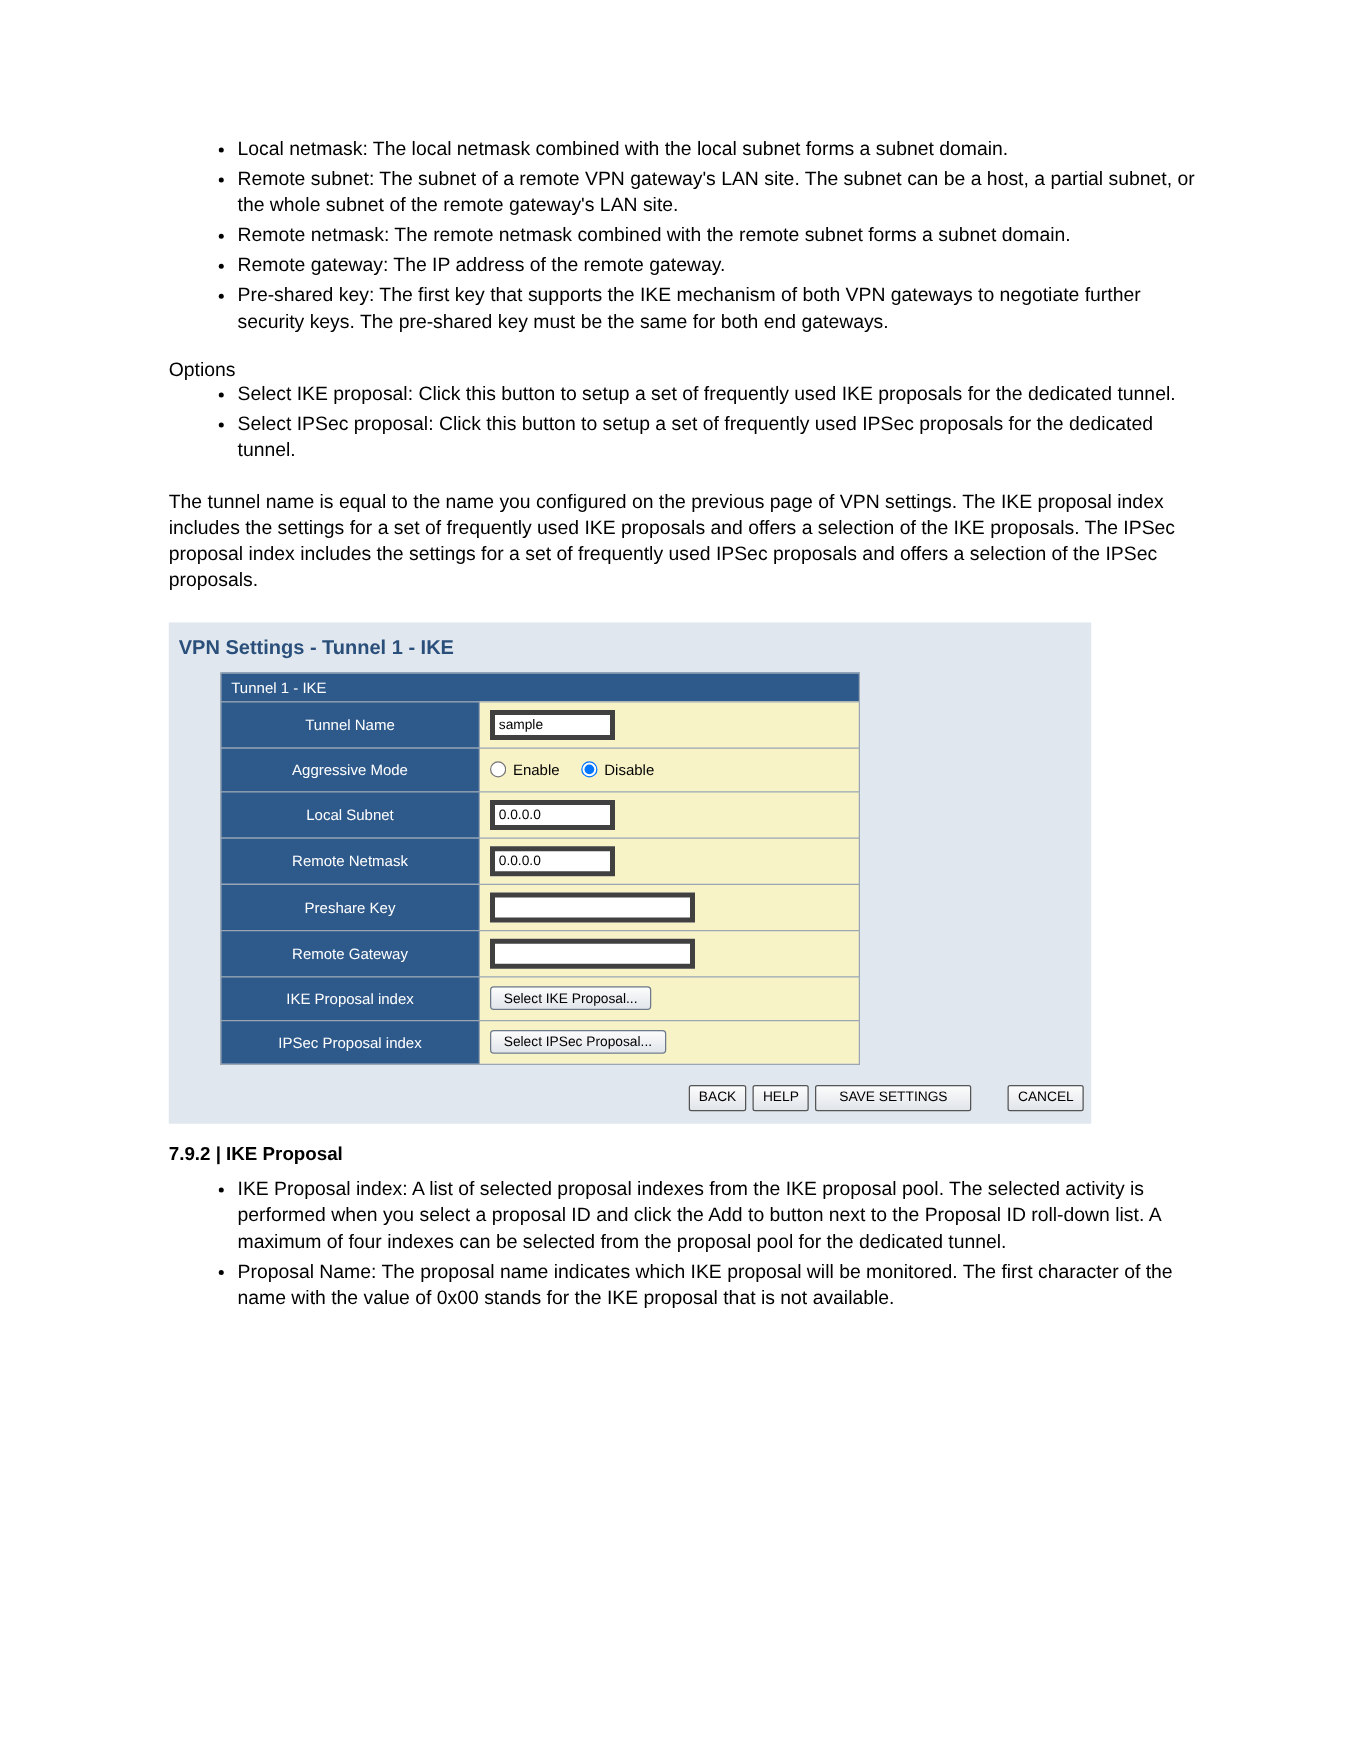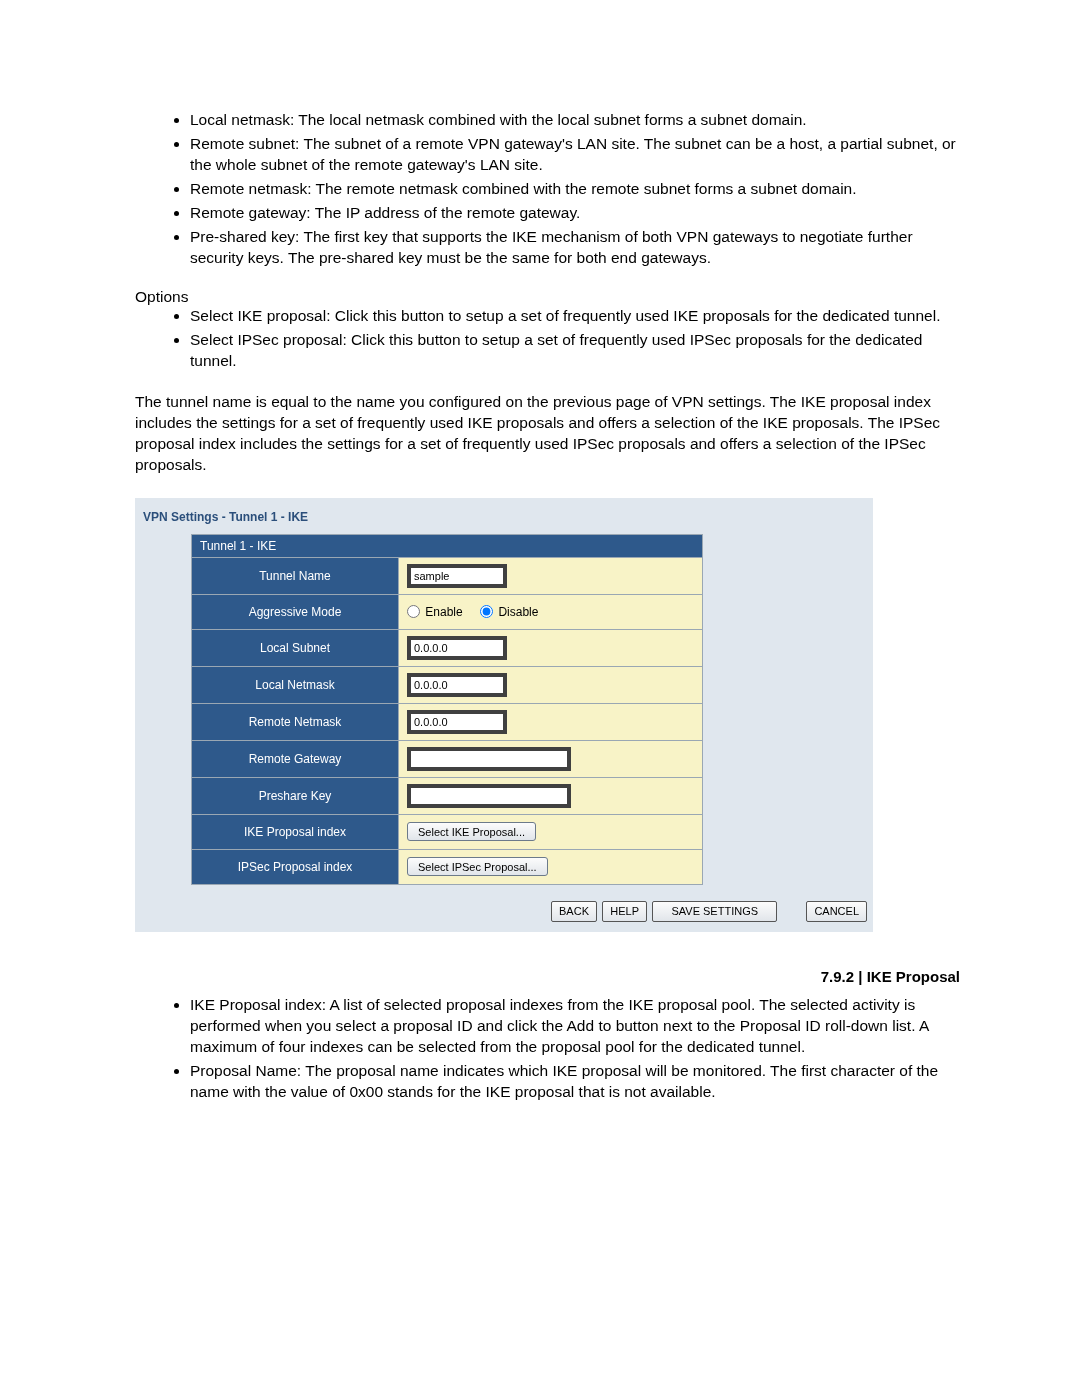--- a/index.html
+++ b/index.html
@@ -35,27 +35,27 @@
   
   .panel {
     background: #e0e7ee;
     width: 738px;
     padding: 8px 0 10px 0;
     box-sizing: border-box;
   }
   .panel-title {
     color: #2b4f7b;
     font-weight: bold;
-    font-size: 12px;
+    font-size: 16px;
     padding: 4px 0 10px 8px;
   }
   table.form {
     border-collapse: collapse;
     width: 512px;
-    margin-left: 56px;
+    margin-left: 41px;
     font-size: 12px;
   }
   table.form th, table.form td {
     border: 1px solid #9aa7b3;
     padding: 6px 8px;
   }
   table.form .hdr {
     background: #2e598b;
     color: #fff;
     text-align: left;
@@ -111,22 +111,21 @@
     border-radius: 2px;
     background: linear-gradient(#fcfcfc,#e1e5ea);
     cursor: pointer;
   }
   .ui-btn.save { padding-left: 18px; padding-right: 18px; }
   .ui-btn.cancel { margin-left: 26px; }
 
   h4.section {
     font-size: 15px;
     font-weight: bold;
-    margin: 36px 0 10px 0;
-    text-align: right;
+    margin: 16px 0 10px 0;
   }
   input[type=radio]{ margin:0 2px 0 0; vertical-align:-2px;}
 </style>
 </head>
 <body>
 
 <div class="page">
 
   <ul class="top-list">
     <li>Local netmask: The local netmask combined with the local subnet forms a subnet domain.</li>
@@ -170,33 +169,29 @@
             <span>Disable</span>
           </label>
         </td>
       </tr>
 
       <tr>
         <th class="lbl">Local Subnet</th>
         <td class="val"><input class="tinput" value="0.0.0.0" style=""></td>
       </tr>
       <tr>
-        <th class="lbl">Local Netmask</th>
-        <td class="val"><input class="tinput" value="0.0.0.0" style=""></td>
-      </tr>
-      <tr>
         <th class="lbl">Remote Netmask</th>
         <td class="val"><input class="tinput" value="0.0.0.0" style=""></td>
       </tr>
       <tr>
+        <th class="lbl">Preshare Key</th>
+        <td class="val"><input class="tinput wide" value="" style=""></td>
+      </tr>
+      <tr>
         <th class="lbl">Remote Gateway</th>
-        <td class="val"><input class="tinput wide" value="" style=""></td>
-      </tr>
-      <tr>
-        <th class="lbl">Preshare Key</th>
         <td class="val"><input class="tinput wide" value="" style=""></td>
       </tr>
       <tr>
         <th class="lbl">IKE Proposal index</th>
         <td class="val"><button class="select-btn">Select IKE Proposal...</button></td>
       </tr>
       <tr>
         <th class="lbl">IPSec Proposal index</th>
         <td class="val"><button class="select-btn">Select IPSec Proposal...</button></td>
       </tr>

